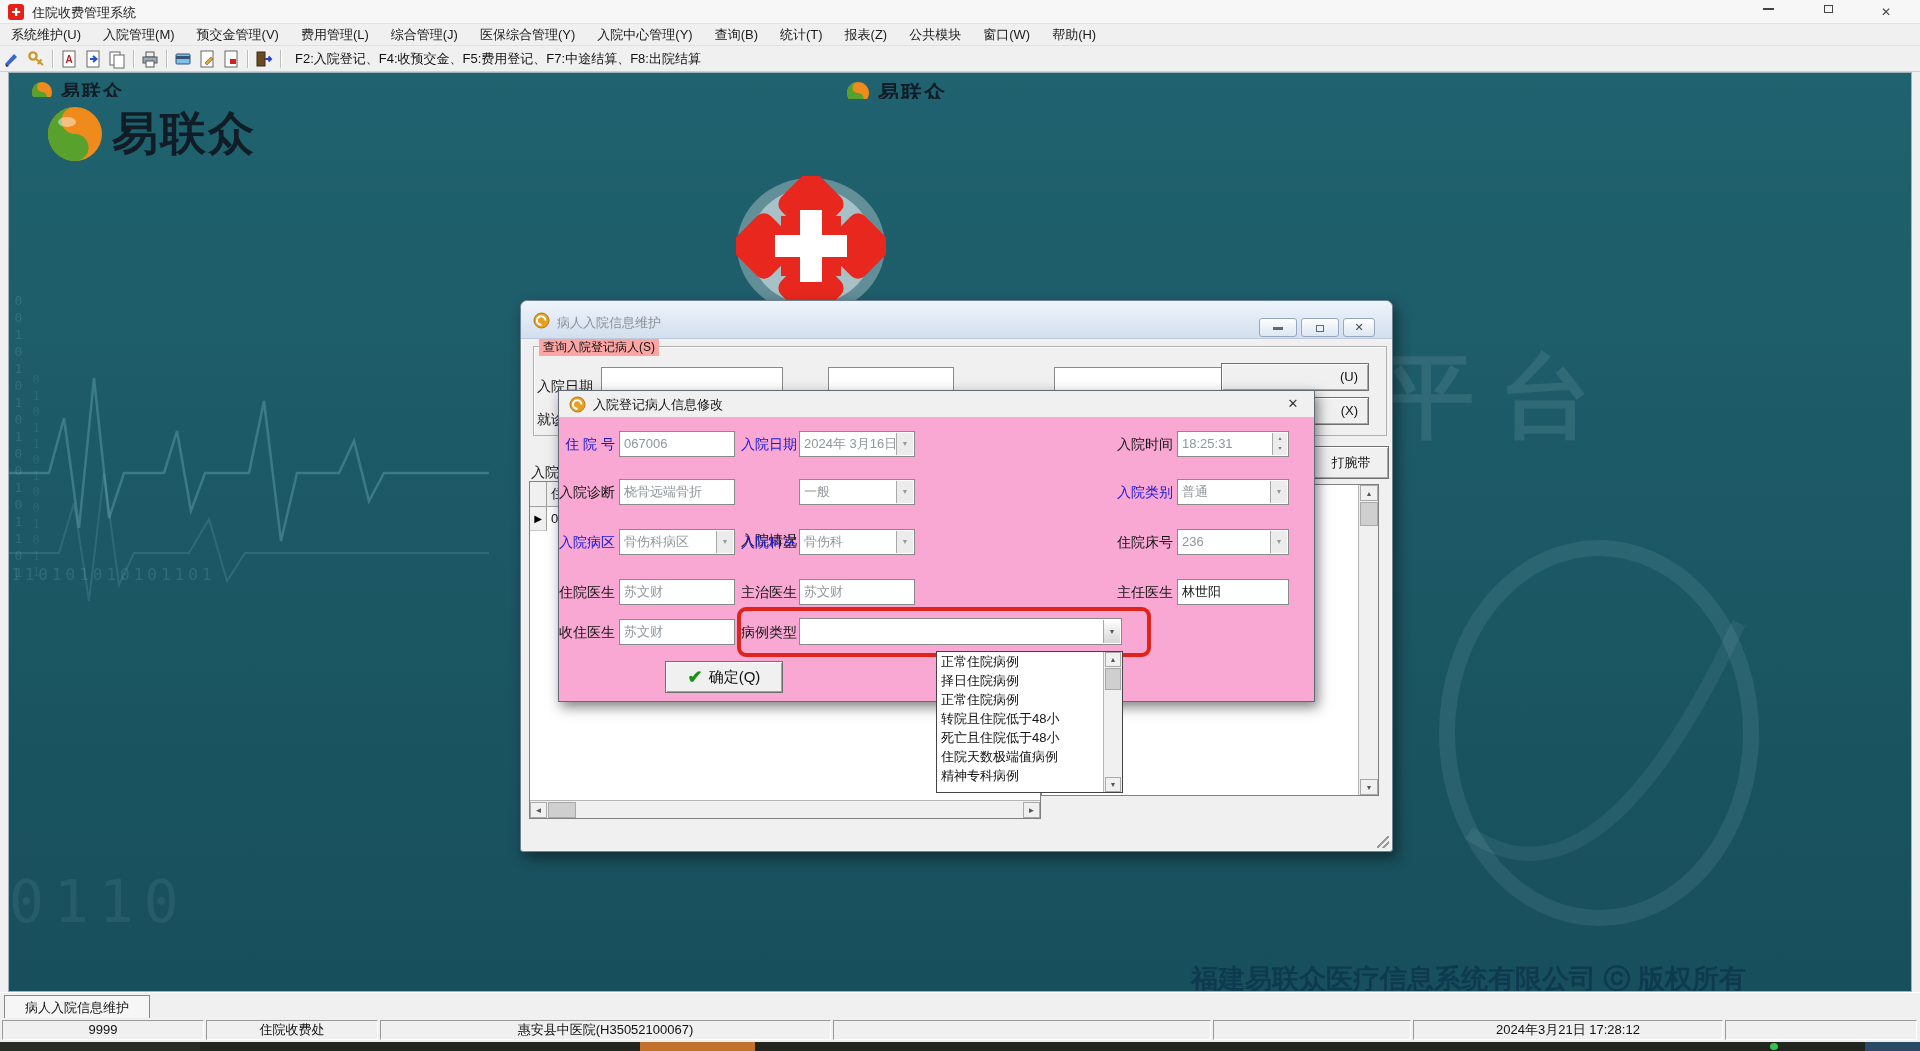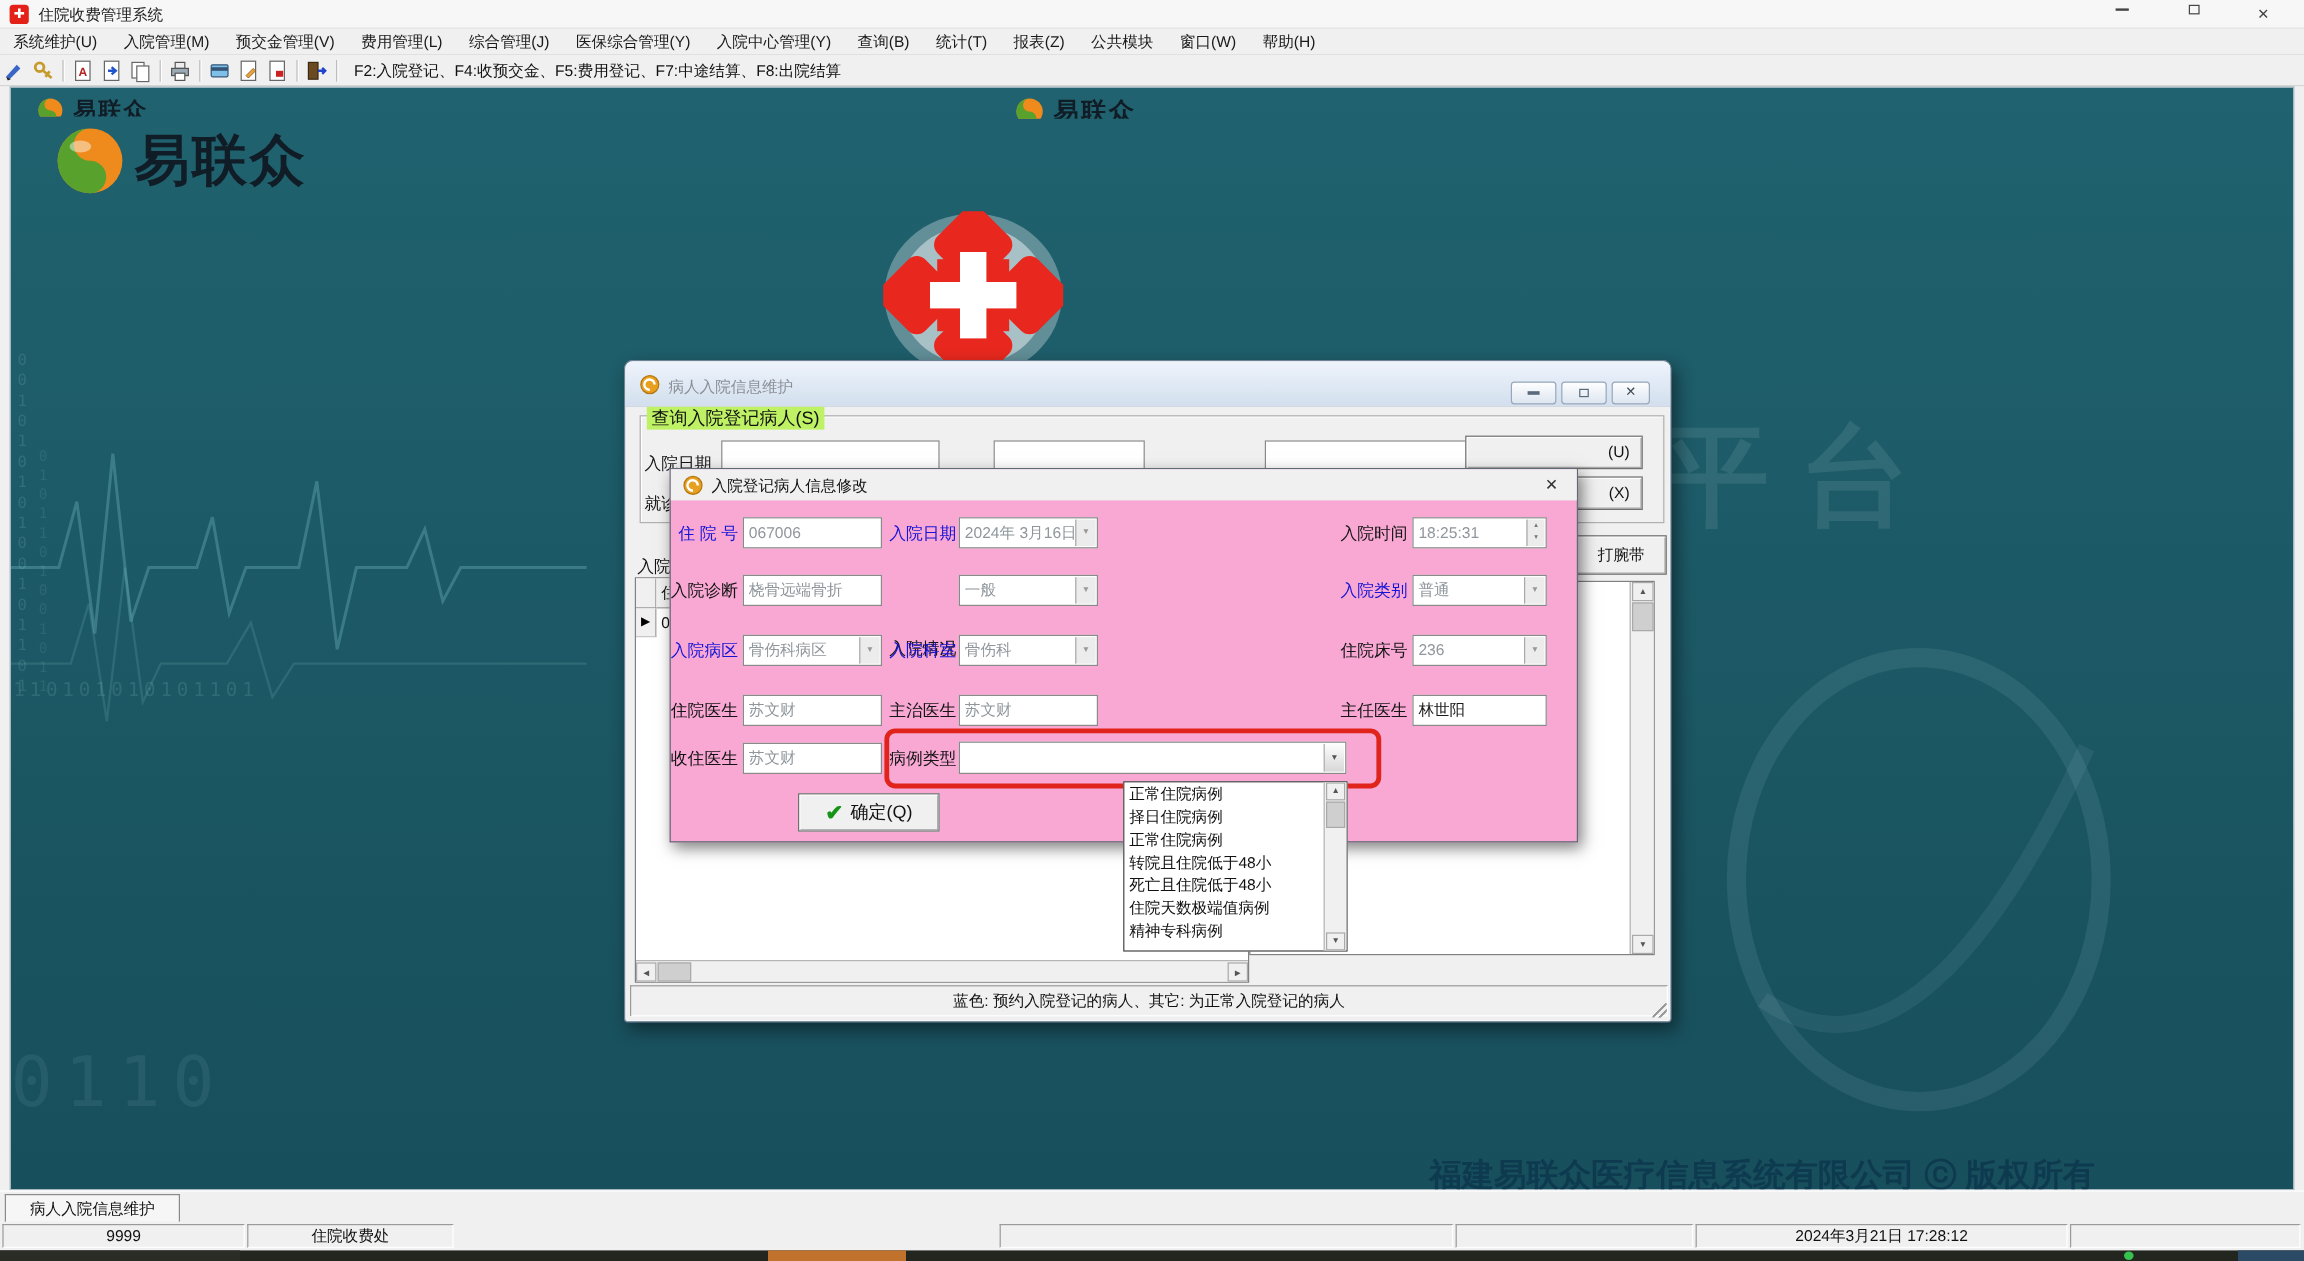--- a/index.html
+++ b/index.html
@@ -43,21 +43,21 @@
 
   
   .odlg{position:absolute;left:520px;top:300px;width:873px;height:552px;background:#f0f0f0;border-radius:7px 7px 3px 3px;border:1px solid #6e8296;box-shadow:0 0 0 1px rgba(255,255,255,.35) inset, 4px 6px 14px rgba(0,0,0,.45);z-index:10;}
   .odlg-title{position:absolute;left:0;top:0;right:0;height:38px;background:linear-gradient(#eef4fc,#d3dfee);border-radius:7px 7px 0 0;border-bottom:1px solid #bccadb;}
   .odlg-title .txt{position:absolute;left:36px;top:13px;font-size:13px;color:#8a8f96;}
   .cap-btn{position:absolute;top:17px;width:38px;height:19px;background:linear-gradient(#fefefe,#dde6f1);border:1px solid #98a8bc;border-radius:3px;text-align:center;color:#3c4a58;}
   .cap-btn .bar{display:inline-block;width:10px;height:3px;background:#5a6a7a;margin-bottom:3px;}
   .cap-btn .box{display:inline-block;width:8px;height:7px;border:1px solid #5a6a7a;margin-bottom:1px;}
   .cap-btn.x{font-size:11px;line-height:17px;}
   .groupbox{position:absolute;left:12px;top:45px;width:854px;height:90px;border:1px solid #b0b0b0;box-shadow:1px 1px 0 #fff inset;}
-  .group-label{position:absolute;left:18px;top:38px;background:#bef264;padding:0 4px;font-size:15px;color:#111;z-index:1;}
+  .group-label{position:absolute;left:18px;top:38px;background:#fca5a5;padding:0 4px;font-size:12px;color:#111;z-index:1;}
   .odlg .statusline{position:absolute;left:4px;top:520px;width:865px;height:26px;border:1px solid;border-color:#9a9a9a #fff #fff #9a9a9a;font-size:13px;color:#111;text-align:center;line-height:24px;}
   .grip{position:absolute;right:3px;bottom:3px;width:12px;height:12px;background:linear-gradient(135deg,transparent 45%,#9a9a9a 45%,#9a9a9a 55%,transparent 55%,transparent 70%,#9a9a9a 70%,#9a9a9a 80%,transparent 80%);}
   .listpane{position:absolute;background:#fff;border:1px solid #808080;}
   .hdrcell{position:absolute;top:0;height:25px;background:#f0f0f0;border-right:1px solid #a0a0a0;border-bottom:1px solid #a0a0a0;font-size:13px;color:#111;line-height:24px;padding:0 4px;}
   .scroll{position:absolute;background:#f0f0f0;}
   .sarrow{position:absolute;background:#f0f0f0;border:1px solid #a9a9a9;color:#555;text-align:center;}
   .sthumb{position:absolute;background:#cfcfcf;border:1px solid #a9a9a9;}
 
   
   .idlg{position:absolute;left:558px;top:390px;width:757px;height:312px;background:#f9a8d4;border:1px solid #5f6a75;box-shadow:3px 5px 12px rgba(0,0,0,.5);z-index:20;}
@@ -282,21 +282,20 @@
     </div>
 
     <div class="listpane" style="left:520px;top:183px;width:338px;height:312px;">
       <div class="scroll" style="right:0;top:0;width:20px;height:310px;border-left:1px solid #b5b5b5;">
         <div class="sarrow" style="left:1px;top:0;width:18px;height:16px;font-size:7px;line-height:15px;">▲</div>
         <div class="sthumb" style="left:1px;top:17px;width:18px;height:24px;"></div>
         <div class="sarrow" style="left:1px;bottom:0;width:18px;height:16px;font-size:7px;line-height:15px;">▼</div>
       </div>
     </div>
 
-    <div class="statusline">蓝色: 预约入院登记的病人、其它: 为正常入院登记的病人</div>
     <div class="grip"></div>
   </div>
 
   <div class="idlg">
     <div class="idlg-title">
       <svg style="position:absolute;left:10px;top:5px;" width="17" height="17">
           <circle cx="8.5" cy="8.5" r="7.5" fill="#e8a020" stroke="#b47612"></circle>
           <path d="M12.5 8.5 A4.3 4.3 0 1 0 8.5 12.8" stroke="#fff" fill="none" stroke-width="2"></path>
         </svg>
       <span class="txt">入院登记病人信息修改</span>
@@ -358,20 +357,21 @@
     </div>
   </div>
 
   <div class="tabstrip">
     <div class="tab">病人入院信息维护</div>
   </div>
 
   <div class="statusbar">
     <div class="sbcell" style="left:2px;width:202px;">9999</div>
     <div class="sbcell" style="left:206px;width:172px;">住院收费处</div>
+    <div class="sbcell" style="left:380px;width:451px;">惠安县中医院(H35052100067)</div>
     <div class="sbcell" style="left:833px;width:378px;"></div>
     <div class="sbcell" style="left:1213px;width:198px;"></div>
     <div class="sbcell" style="left:1413px;width:310px;">2024年3月21日 17:28:12</div>
     <div class="sbcell" style="left:1725px;width:192px;"></div>
   </div>
 
   <div class="taskbar">
     <div class="tk" style="left:0;width:200px;background:#2a2d26;"></div>
     <div class="tk" style="left:640px;width:115px;background:#c1722c;"></div>
     <div class="tk" style="left:1770px;top:1px;width:8px;height:7px;border-radius:50%;background:#35c24f;"></div>

